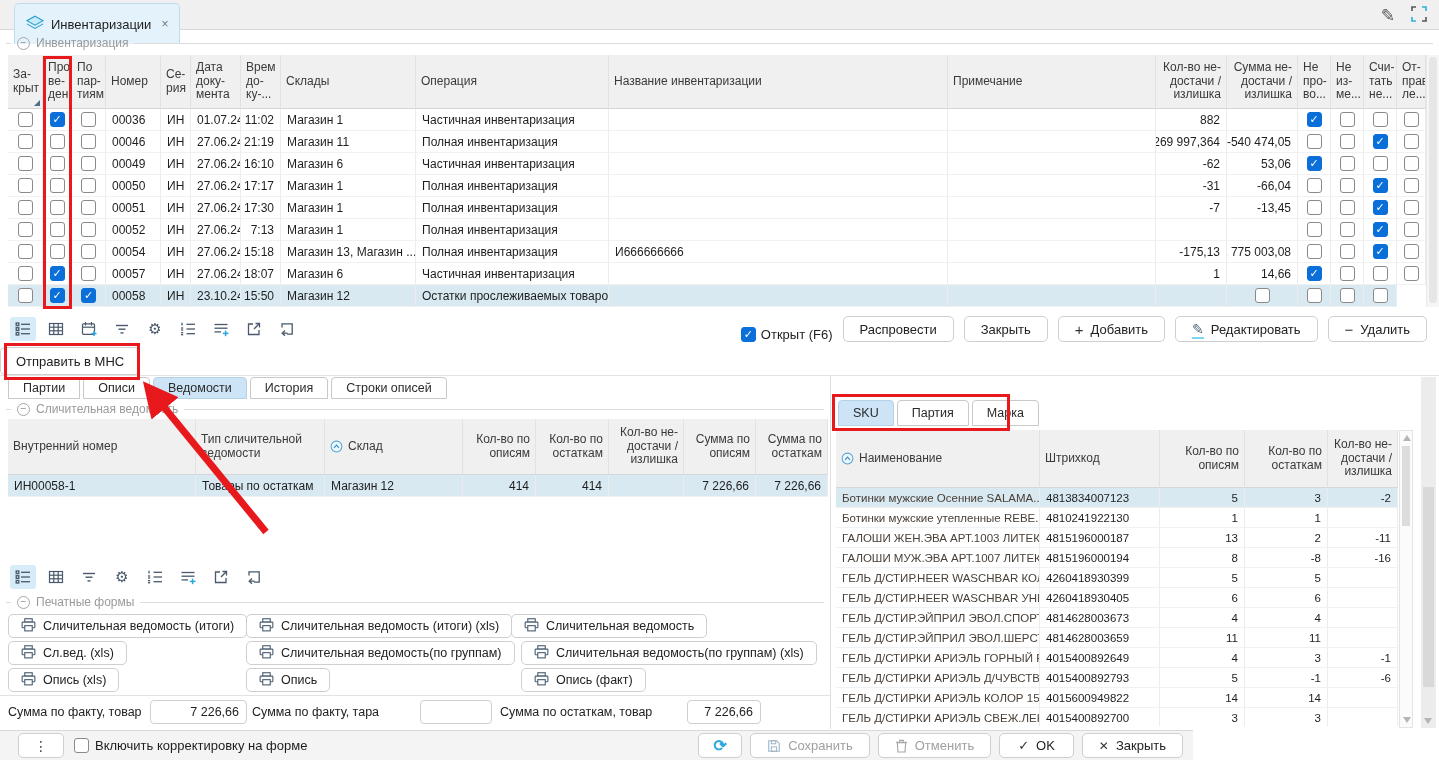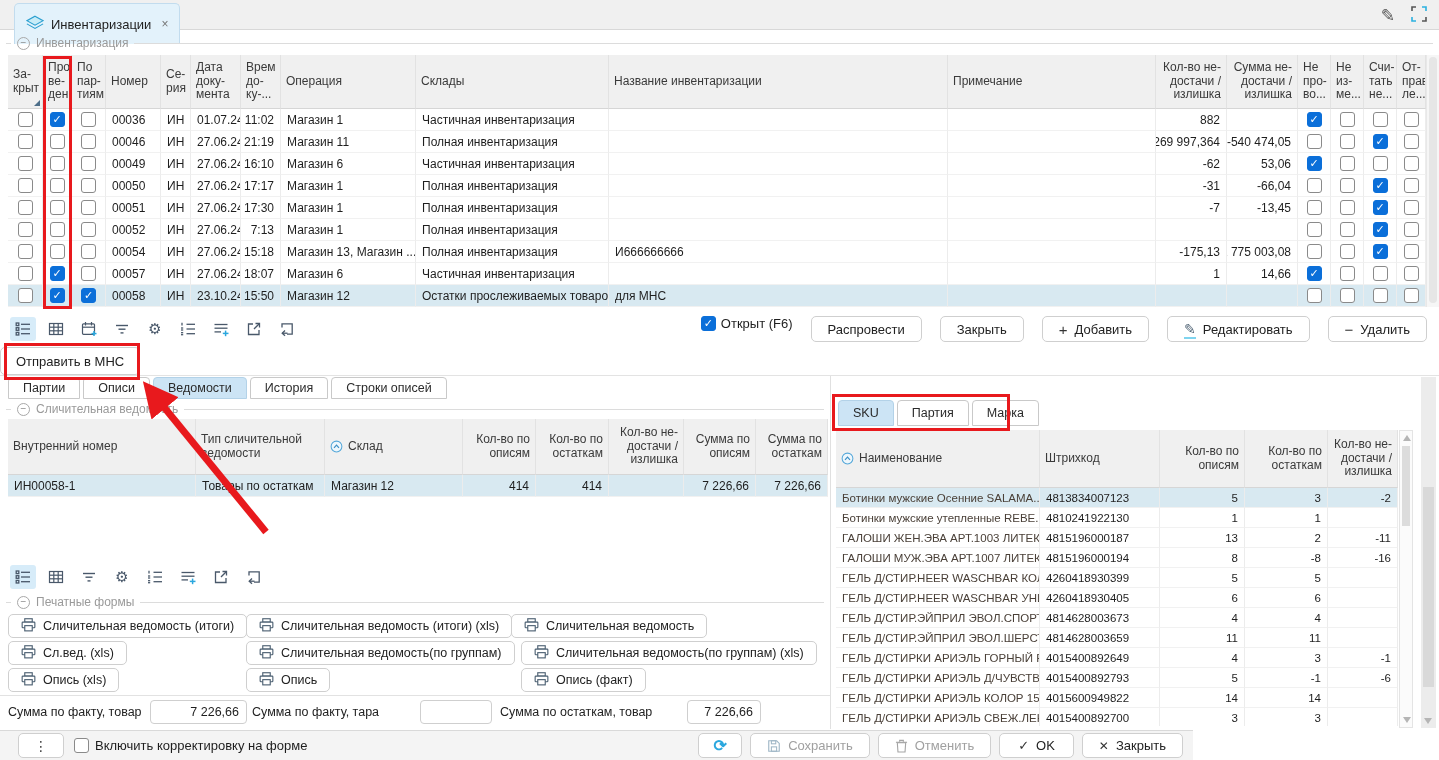--- a/index.html
+++ b/index.html
@@ -37,21 +37,21 @@
   .cb { width:15px; height:15px; border:1px solid #8a8a8a; border-radius:3px; background:#fff; display:inline-flex; align-items:center; justify-content:center; flex:none; }
   .cb.on { background:#0b6fd9; border-color:#0b6fd9; }
   .cb.on::after { content:"✓"; color:#fff; font-size:11px; font-weight:bold; line-height:1; }
   
   .toolbar-row { position:absolute; left:0; top:311px; width:1439px; height:36px; display:flex; align-items:center; }
   .tb-icons { display:flex; align-items:center; gap:7px; margin-left:10px; }
   .tbi { width:26px; height:24px; display:flex; align-items:center; justify-content:center; border-radius:3px; }
   .tbi svg { width:16px; height:16px; }
   .tbi.sel { background:#d7ecf9; }
   .gear-glyph::before { content:"⚙"; font-size:15px; color:#49586a; line-height:1; }
-  .tb-right { margin-left:auto; display:flex; align-items:flex-start; gap:18px; padding-right:12px; }
+  .tb-right { margin-left:auto; display:flex; align-items:flex-end; gap:10px; padding-right:12px; }
   .btn { height:26px; border:1px solid #cfcfcf; border-radius:5px; background:#fff; display:inline-flex; align-items:center; justify-content:center; padding:0 16px; font-size:13px; gap:7px; color:#222; }
   .btn .plus-glyph::before { content:"+"; font-size:15px; color:#333; }
   .btn .minus-glyph::before { content:"−"; font-size:15px; color:#333; }
   .btn .pencil-sm::before { content:"✎"; font-size:14px; color:#4b5f71; border-bottom:2px solid #7fd4ef; }
   .cb-label { display:flex; align-items:center; gap:5px; font-size:13px; }
   
   .send-btn { position:absolute; left:0; top:347px; height:28px; padding:0 15px; font-size:13px; }
   
   .tabs { display:flex; gap:3px; align-items:flex-end; }
   .tab { height:22px; border:1px solid #c9c9c9; background:#fff; border-radius:4px 4px 0 0; padding:0 14px; display:flex; align-items:center; font-size:12.5px; color:#2a2a2a; }
@@ -134,22 +134,22 @@
 </div>
 
 <div id="inv-grid" class="grid">
     <div class="h">За-крыт<span class="sort-tri"></span></div>
     <div class="h">Про-ве-ден</div>
     <div class="h">По пар-тиям</div>
     <div class="h">Номер</div>
     <div class="h">Се-рия</div>
     <div class="h">Дата доку-мента</div>
     <div class="h">Врем до-ку-...</div>
+    <div class="h">Склады</div>
     <div class="h">Операция</div>
-    <div class="h">Склады</div>
     <div class="h">Название инвентаризации</div>
     <div class="h">Примечание</div>
     <div class="h num">Кол-во не-достачи / излишка</div>
     <div class="h num">Сумма не-достачи / излишка</div>
     <div class="h">Не про-во...</div>
     <div class="h">Не из-ме...</div>
     <div class="h">Счи-тать не...</div>
     <div class="h">От-прав ле...</div>
     <div class="c cbx">
       <span class="cb"></span>
@@ -407,21 +407,20 @@
     </div>
     <div class="c cbx sel">
       <span class="cb on"></span>
     </div>
     <div class="c sel">00058</div>
     <div class="c sel">ИН</div>
     <div class="c sel">23.10.24</div>
     <div class="c num sel">15:50</div>
     <div class="c sel">Магазин 12</div>
     <div class="c sel">Остатки прослеживаемых товаров</div>
-    <div class="c sel">для МНС</div>
     <div class="c sel"></div>
     <div class="c num sel"></div>
     <div class="c num sel"></div>
     <div class="c cbx sel">
       <span class="cb"></span>
     </div>
     <div class="c cbx sel">
       <span class="cb"></span>
     </div>
     <div class="c cbx sel">

